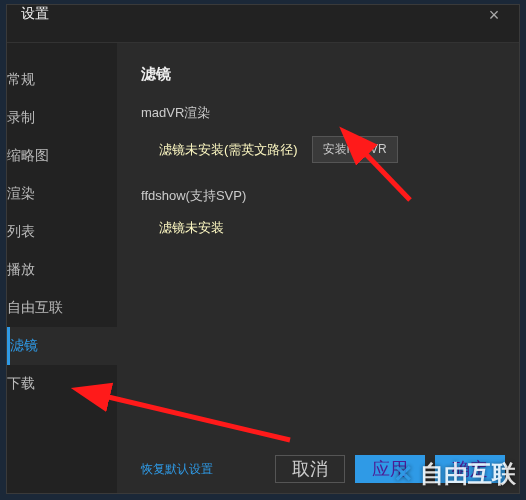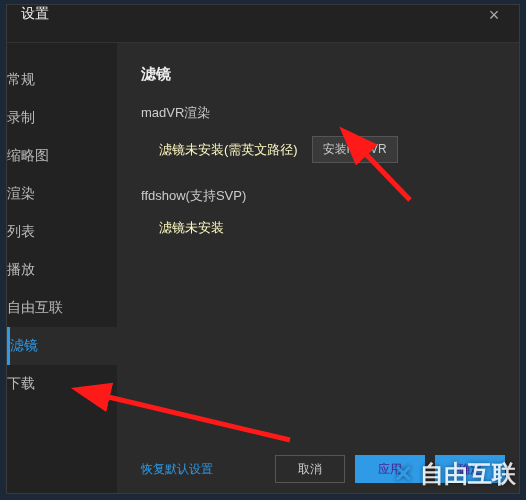--- a/index.html
+++ b/index.html
@@ -93,21 +93,21 @@
     cursor: pointer;
     margin-right: auto;
     margin-left: 10px;
   }
   .fbtn {
     min-width: 70px;
     height: 28px;
     border: 1px solid #555;
     background: transparent;
     color: #ccc;
-    font-size: 12px;
+    font-size: 18px;
     cursor: pointer;
   }
   .fbtn.primary, .fbtn.primary2 {
     background: #2f9ae6;
     border-color: #2f9ae6;
     color: #4c1d95;
   }
   
   .arrow {
     position: absolute;

